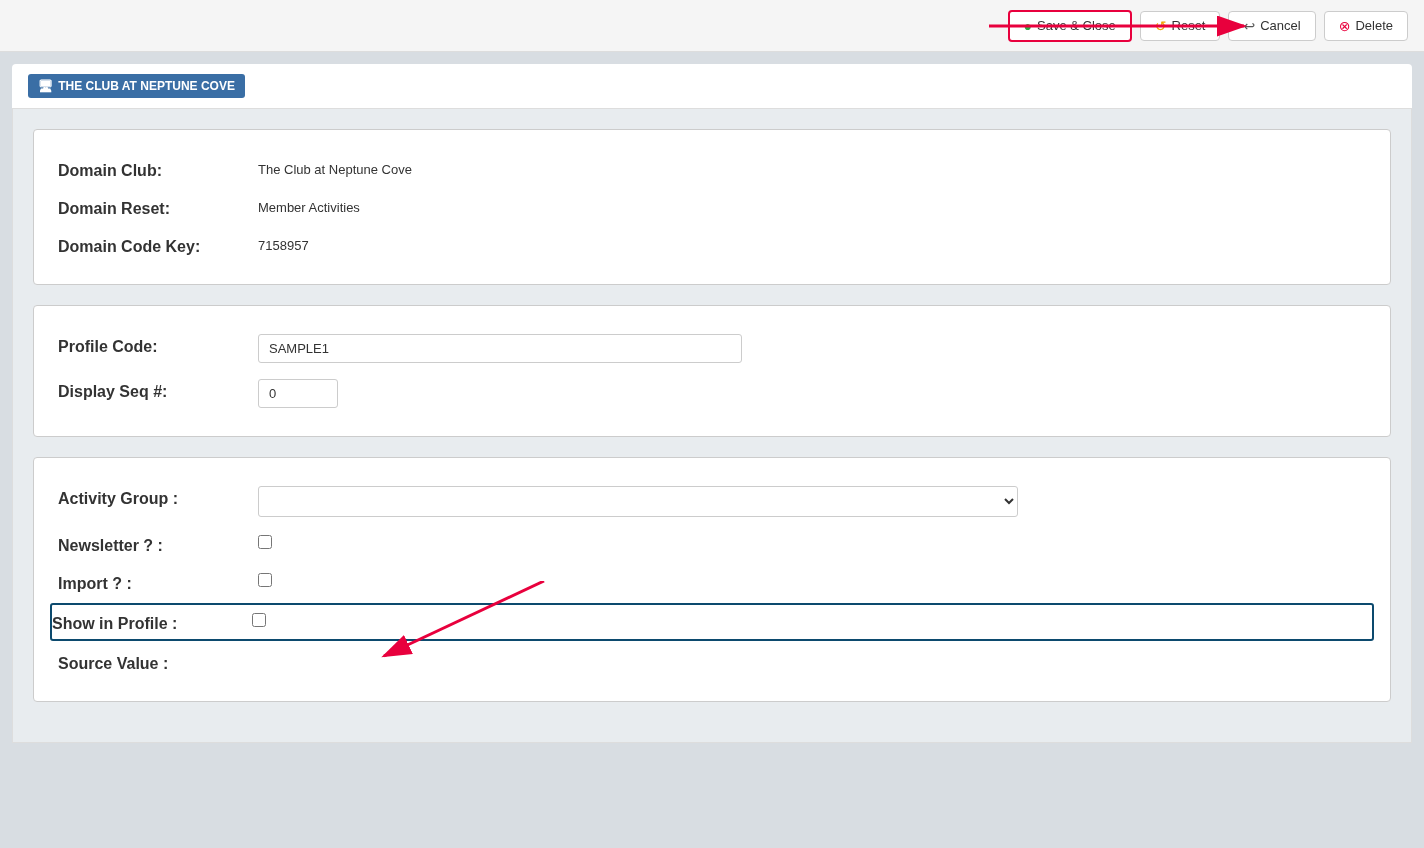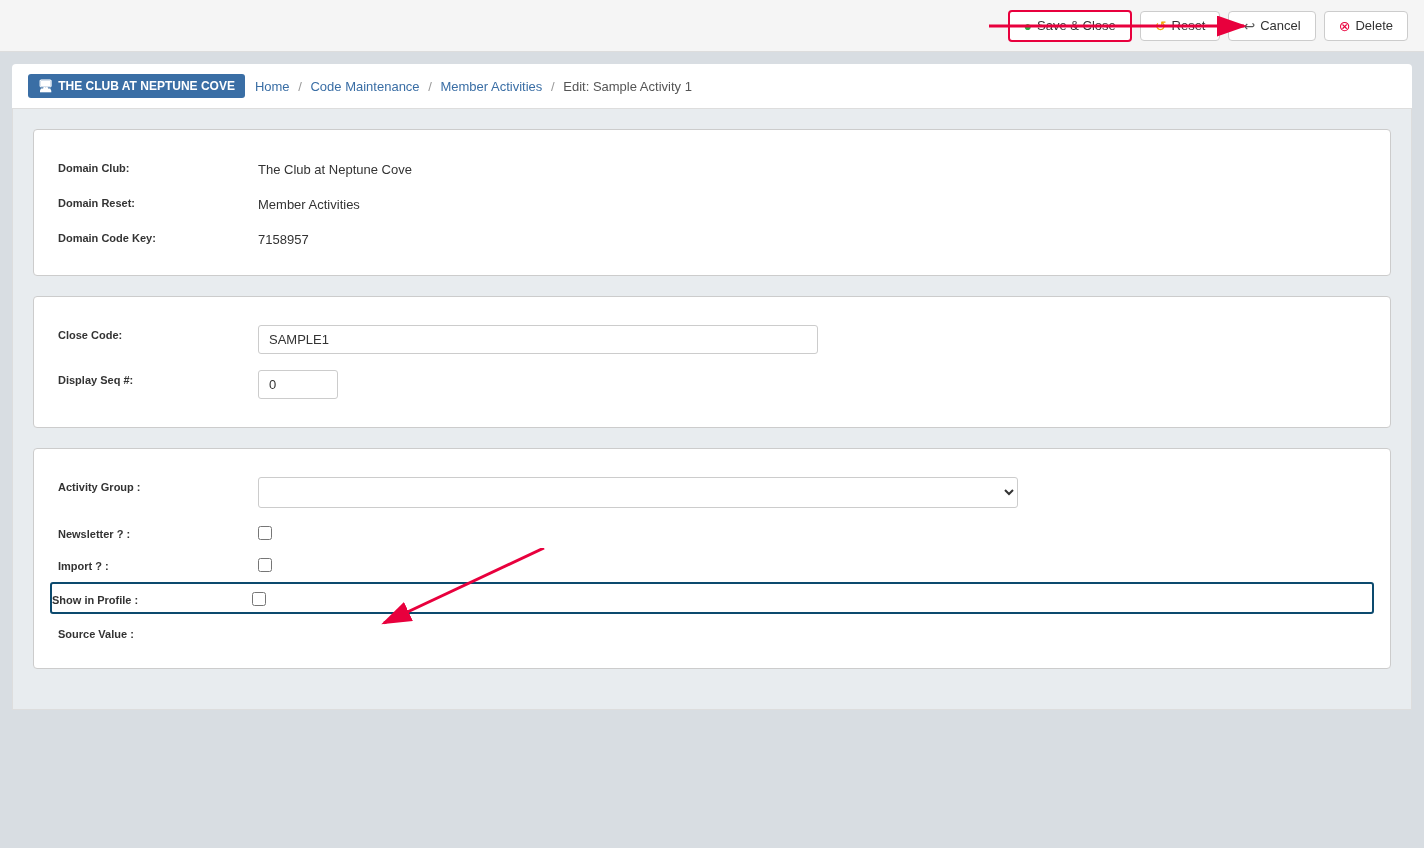--- a/index.html
+++ b/index.html
@@ -107,21 +107,21 @@
     }
 
     .field-row {
       display: flex;
       align-items: flex-start;
       padding: 8px 0;
     }
 
     .field-label {
       font-weight: bold;
-      font-size: 11px;
+      font-size: 16px;
       color: #333;
       min-width: 200px;
       padding-top: 4px;
     }
 
     .field-value {
       font-size: 13px;
       color: #333;
       padding-top: 4px;
     }
@@ -129,21 +129,21 @@
     
     .form-input {
       border: 1px solid #ccc;
       border-radius: 3px;
       padding: 6px 10px;
       font-size: 13px;
       color: #333;
       background: #fff;
     }
 
-    .input-code { width: 560px; }
+    .input-code { width: 484px; }
     .input-desc { width: 760px; }
     .input-seq { width: 80px; }
 
     .form-select {
       border: 1px solid #ccc;
       border-radius: 3px;
       padding: 6px 10px;
       font-size: 13px;
       color: #333;
       background: #fff;
@@ -200,30 +200,20 @@
     <span class="icon-delete">⊗</span>
     <span>Delete</span>
   </button>
 </div>
 
 <div class="breadcrumb-bar">
   <div class="brand-badge">
     <span>🖥</span>
     <span>THE CLUB AT NEPTUNE COVE</span>
   </div>
-  <nav class="breadcrumb-nav">
-    <a href="#">Home</a>
-    <span class="breadcrumb-sep">/</span>
-    <a href="#">Code Maintenance</a>
-    <span class="breadcrumb-sep">/</span>
-    <a href="#">Member Activities</a>
-    <span class="breadcrumb-sep">/</span>
-    <span>Edit:</span>
-    <span> </span><span>Sample Activity 1</span>
-  </nav>
 </div>
 
 <div class="main-content">
 
   <div class="card">
     <div class="field-row">
       <span class="field-label">Domain Club:</span>
       <span class="field-value">The Club at Neptune Cove</span>
     </div>
     <div class="field-row">
@@ -231,21 +221,21 @@
       <span class="field-value">Member Activities</span>
     </div>
     <div class="field-row">
       <span class="field-label">Domain Code Key:</span>
       <span class="field-value">7158957</span>
     </div>
   </div>
 
   <div class="card">
     <div class="field-row">
-      <span class="field-label">Close Code:</span>
+      <span class="field-label">Profile Code:</span>
       <input type="text" class="form-input input-code" value="SAMPLE1" style="">
     </div>
     <div class="field-row">
       <span class="field-label">Display Seq #:</span>
       <input type="text" class="form-input input-seq" value="0" style="">
     </div>
   </div>
 
   <div class="card" style="position:relative;">
 

